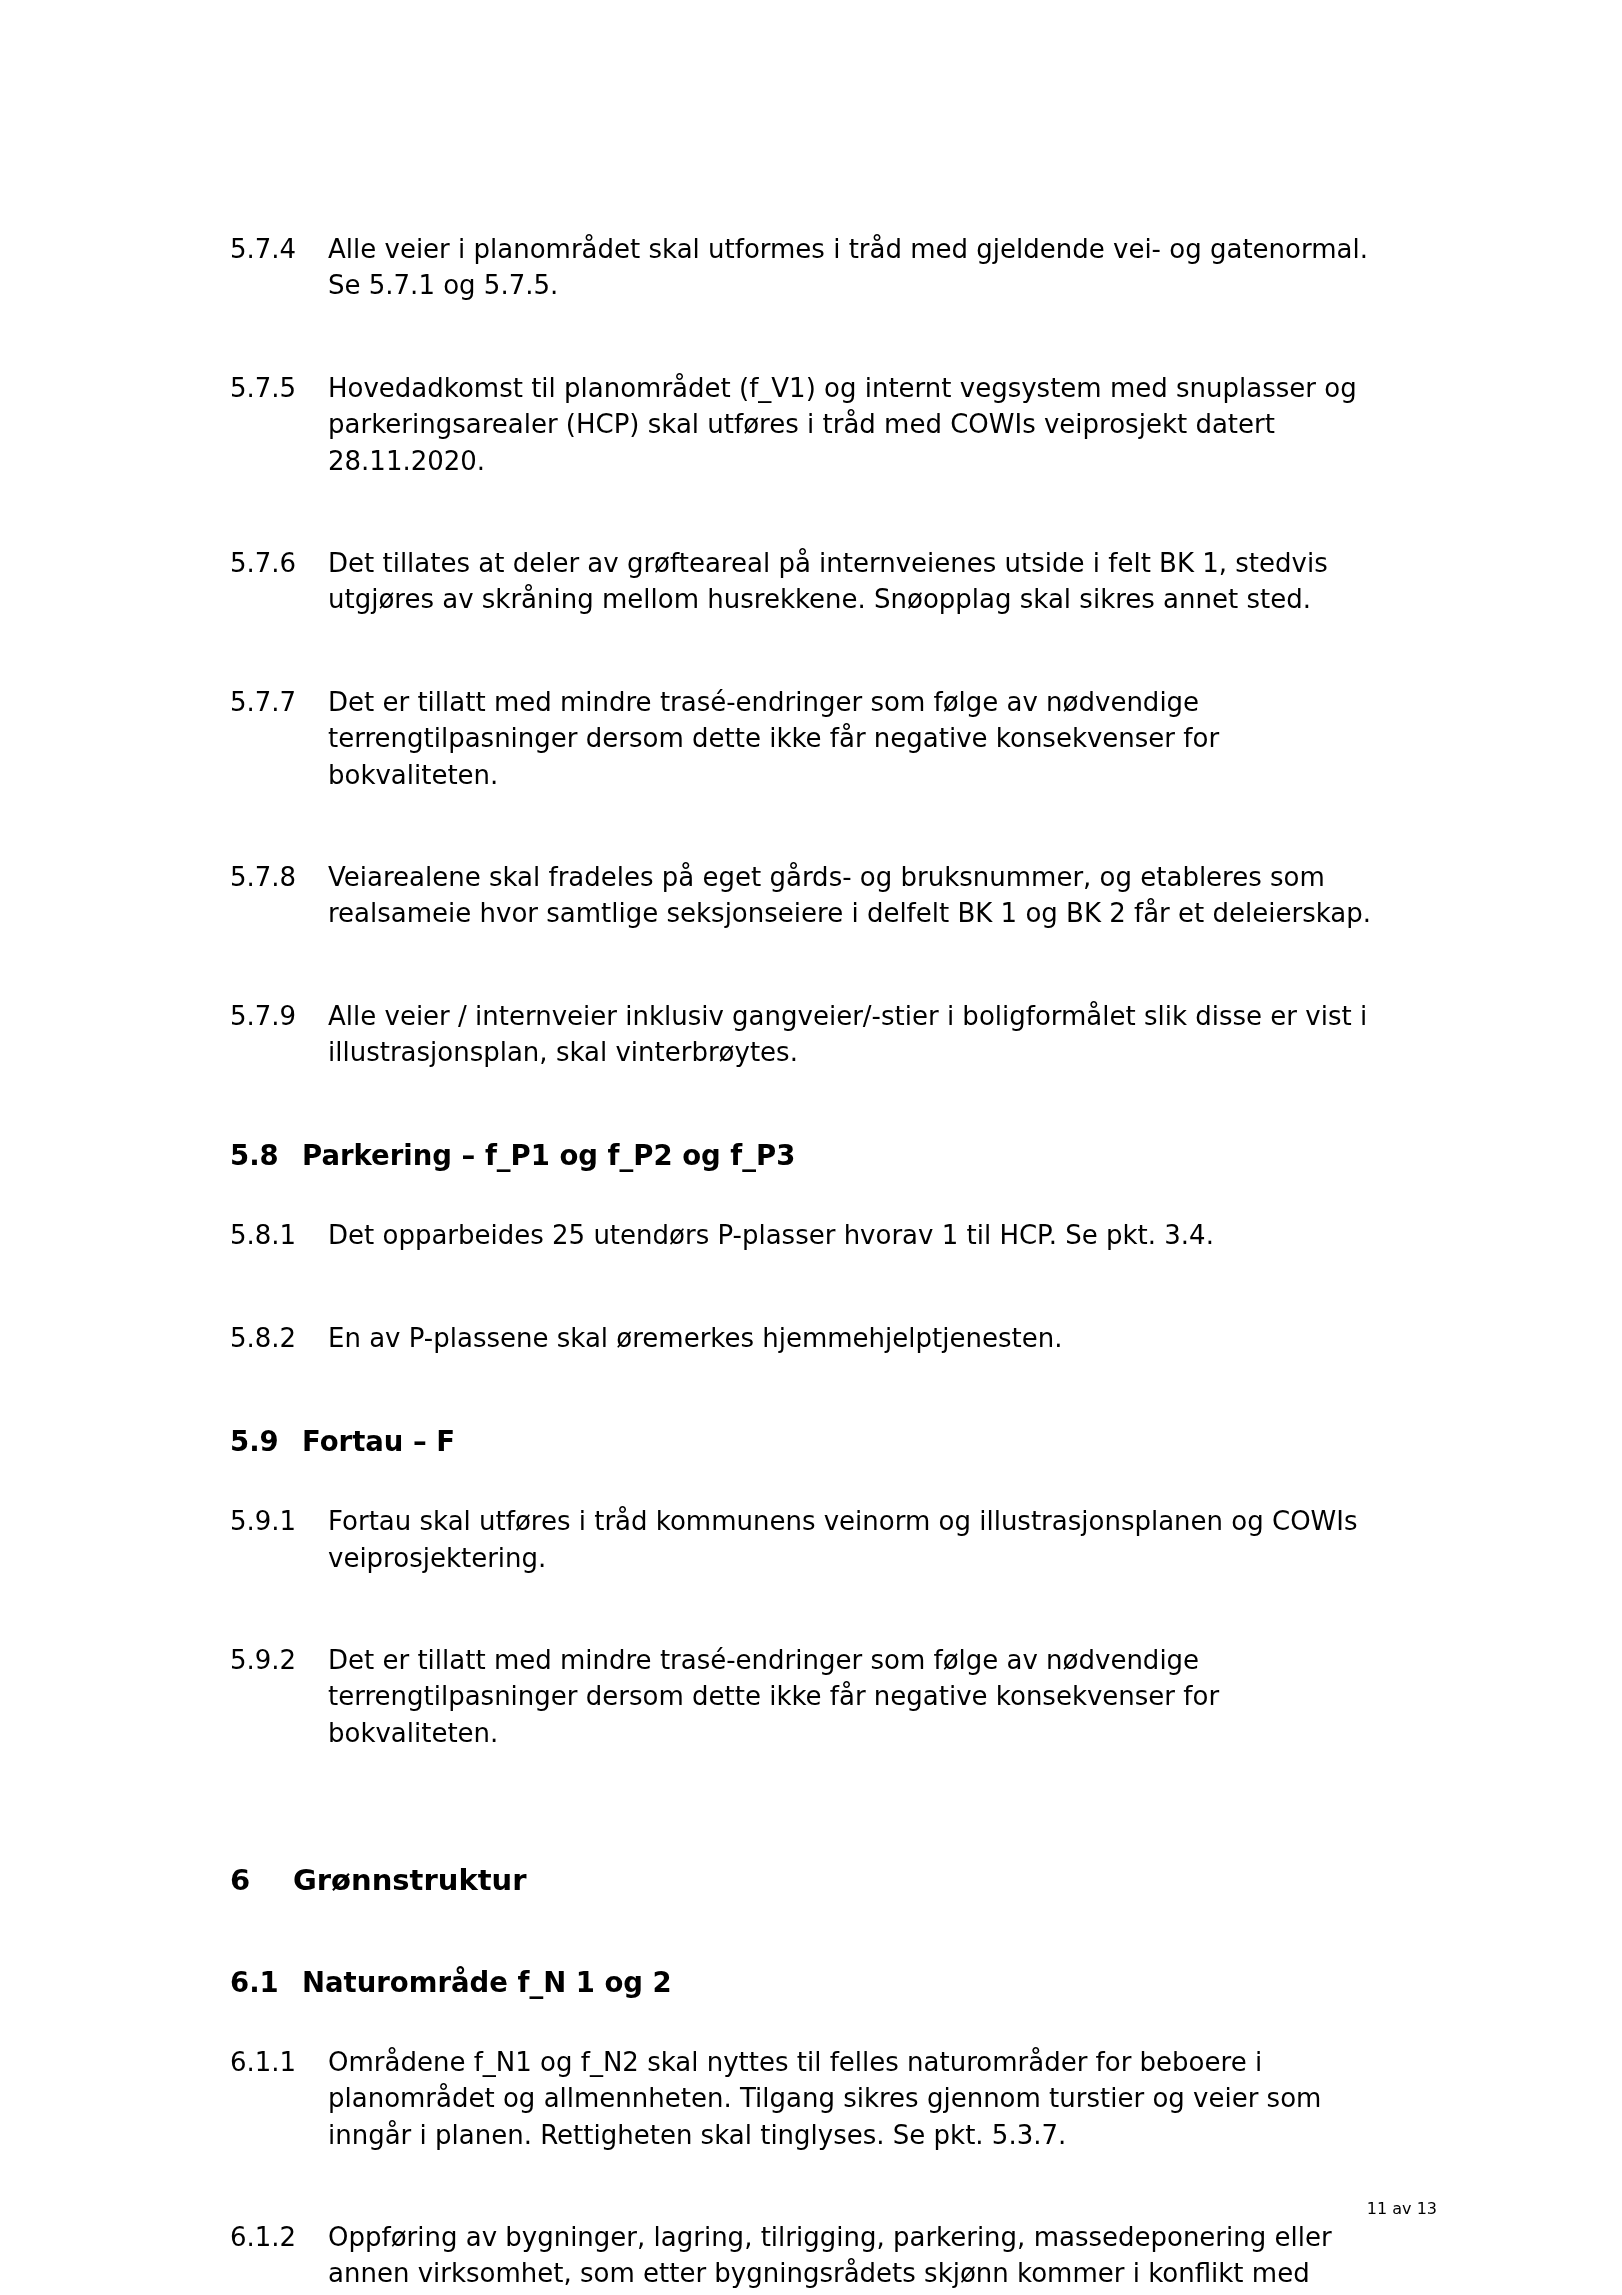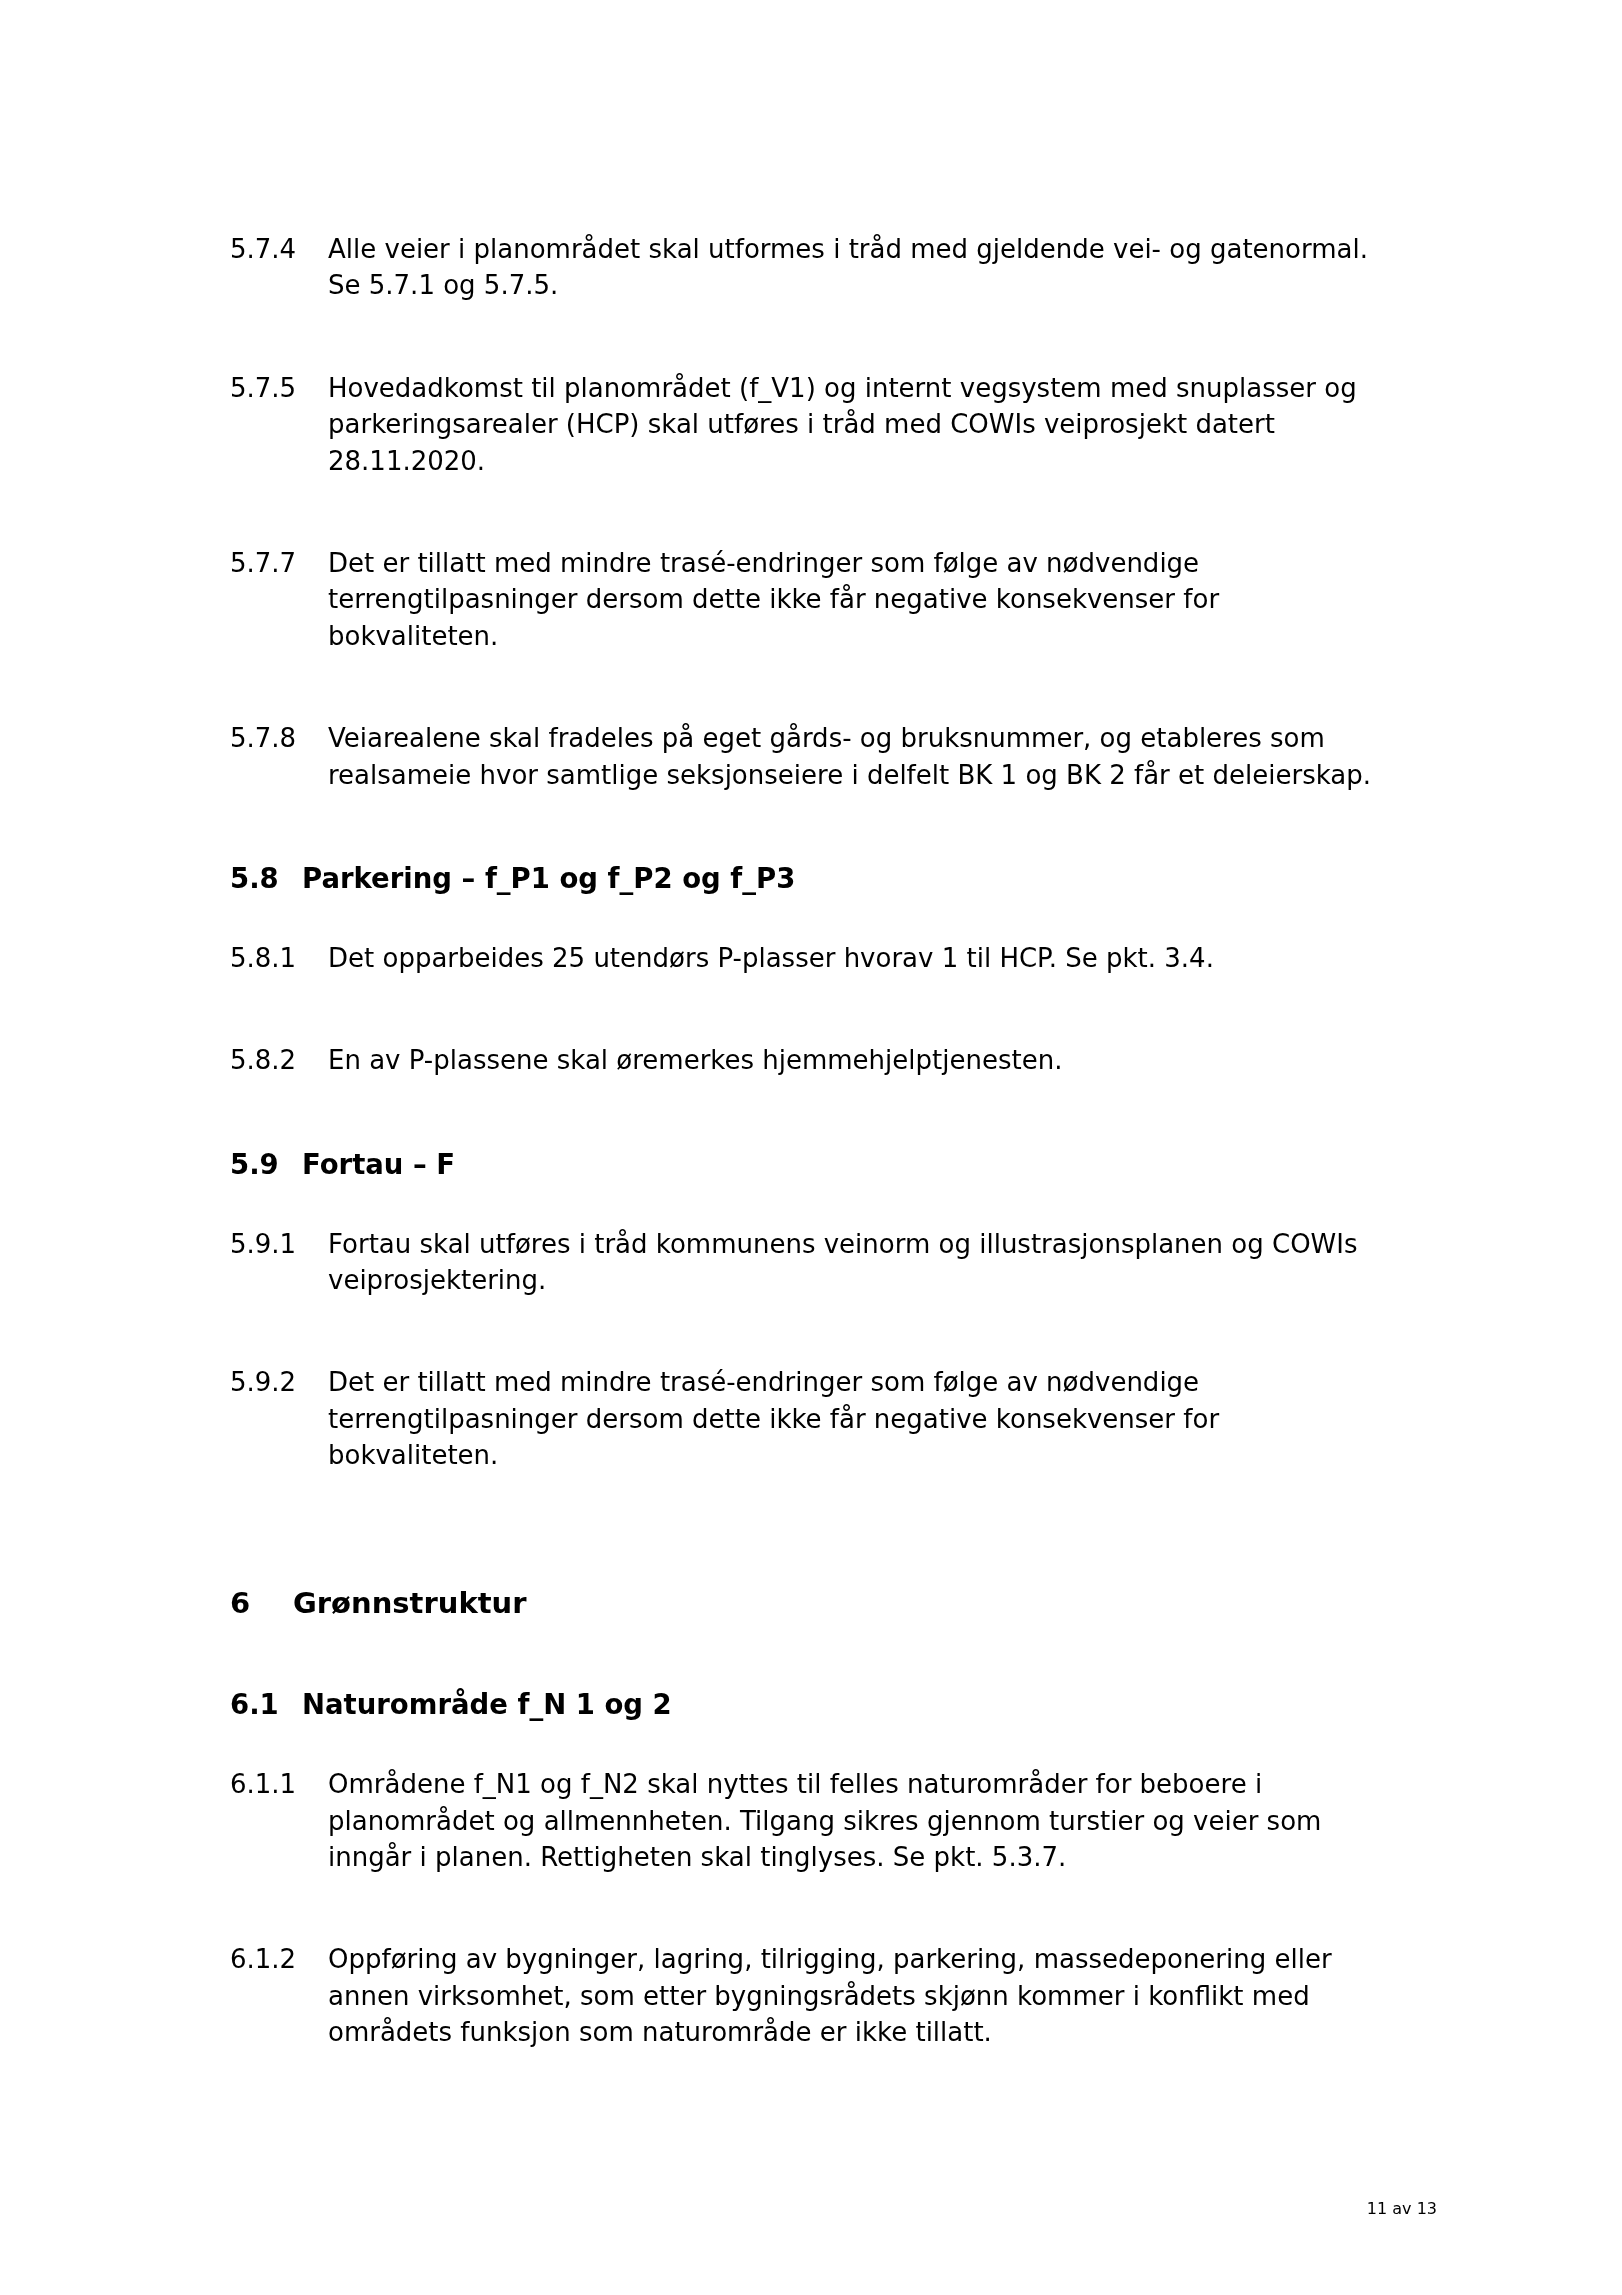--- a/index.html
+++ b/index.html
@@ -58,26 +58,34 @@
   <div class="content">
       <div class="block item">
         <span class="num">5.7.4</span>
         <div class="text">Alle veier i planområdet skal utformes i tråd med gjeldende vei- og gatenormal. Se 5.7.1 og 5.7.5.</div>
       </div>
       <div class="block item">
         <span class="num">5.7.5</span>
         <div class="text">Hovedadkomst til planområdet (f_V1) og internt vegsystem med snuplasser og parkeringsarealer (HCP) skal utføres i tråd med COWIs veiprosjekt datert 28.11.2020.</div>
       </div>
       <div class="block item">
+        <span class="num">5.7.6</span>
+        <div class="text">Det tillates at deler av grøfteareal på internveienes utside i felt BK 1, stedvis utgjøres av skråning mellom husrekkene. Snøopplag skal sikres annet sted.</div>
+      </div>
+      <div class="block item">
         <span class="num">5.7.7</span>
         <div class="text">Det er tillatt med mindre trasé-endringer som følge av nødvendige terrengtilpasninger dersom dette ikke får negative konsekvenser for bokvaliteten.</div>
       </div>
       <div class="block item">
         <span class="num">5.7.8</span>
         <div class="text">Veiarealene skal fradeles på eget gårds- og bruksnummer, og etableres som realsameie hvor samtlige seksjonseiere i delfelt BK 1 og BK 2 får et deleierskap.</div>
+      </div>
+      <div class="block item">
+        <span class="num">5.7.9</span>
+        <div class="text">Alle veier / internveier inklusiv gangveier/-stier i boligformålet slik disse er vist i illustrasjonsplan, skal vinterbrøytes.</div>
       </div>
       <div class="block h2">
         <span class="num">5.8</span>
         <div class="text">Parkering – f_P1 og f_P2 og f_P3</div>
       </div>
       <div class="block item">
         <span class="num">5.8.1</span>
         <div class="text">Det opparbeides 25 utendørs P-plasser hvorav 1 til HCP. Se pkt. 3.4.</div>
       </div>
       <div class="block item">

